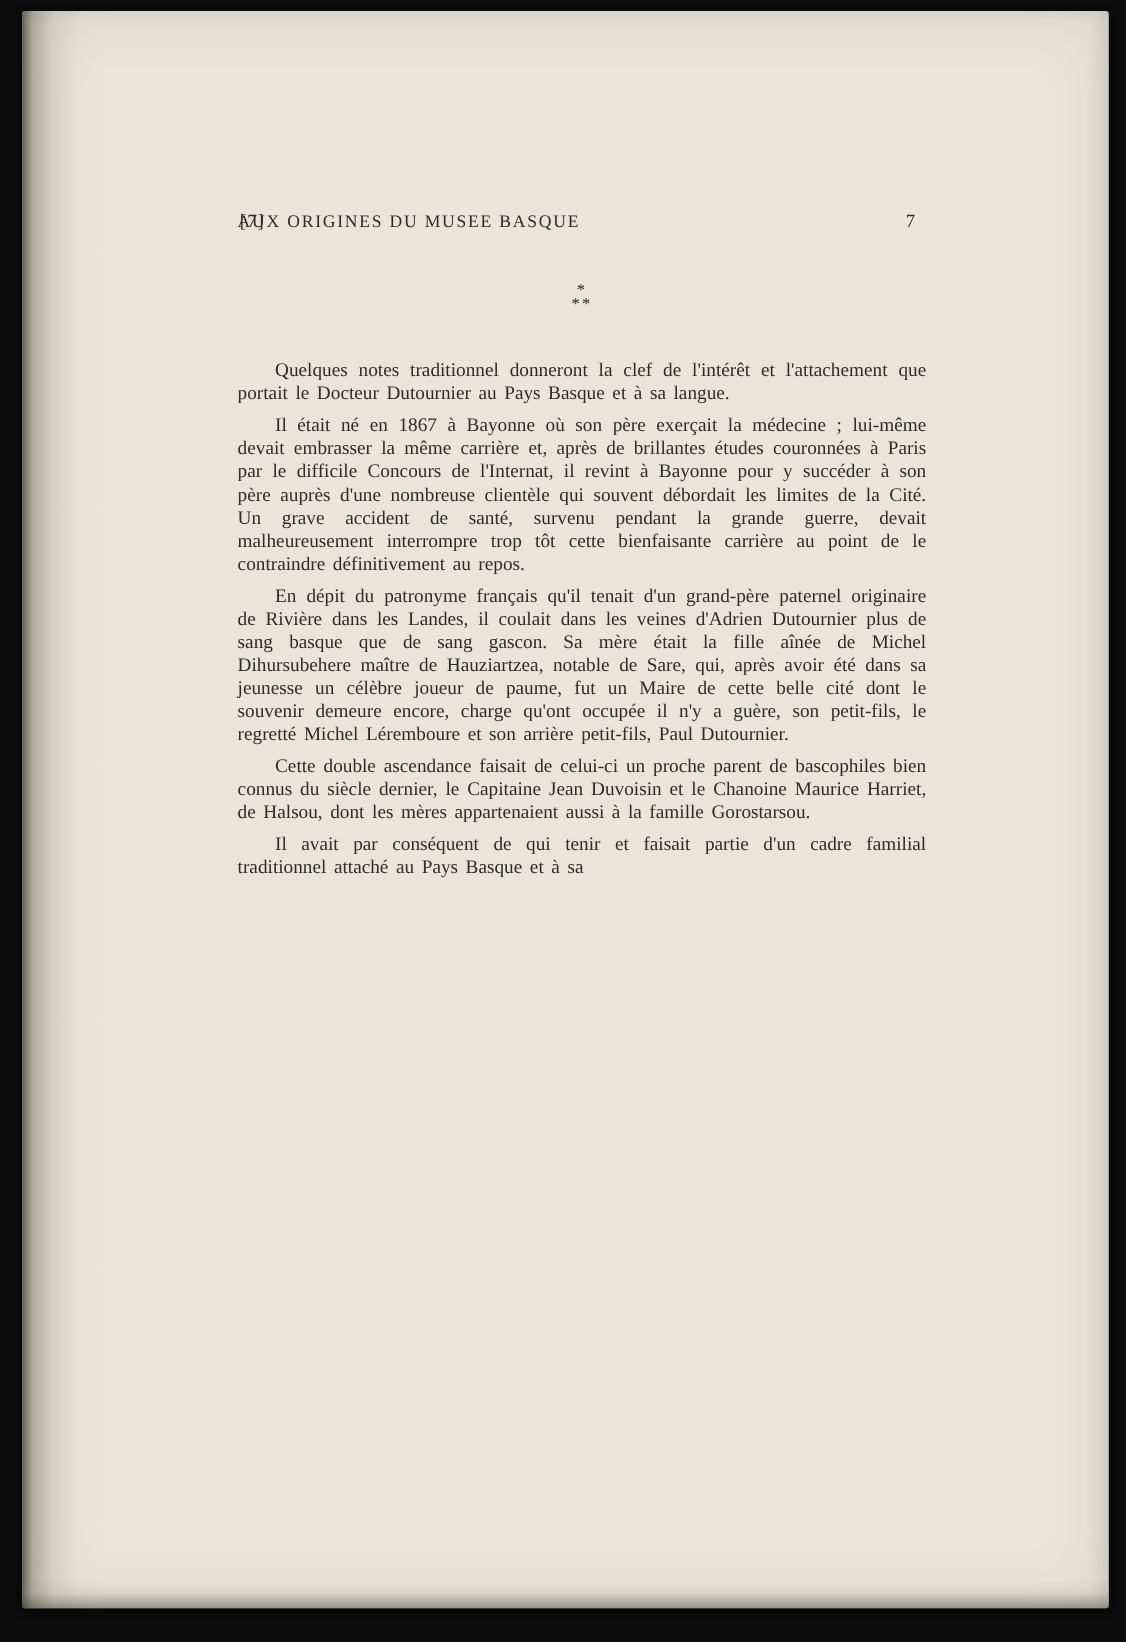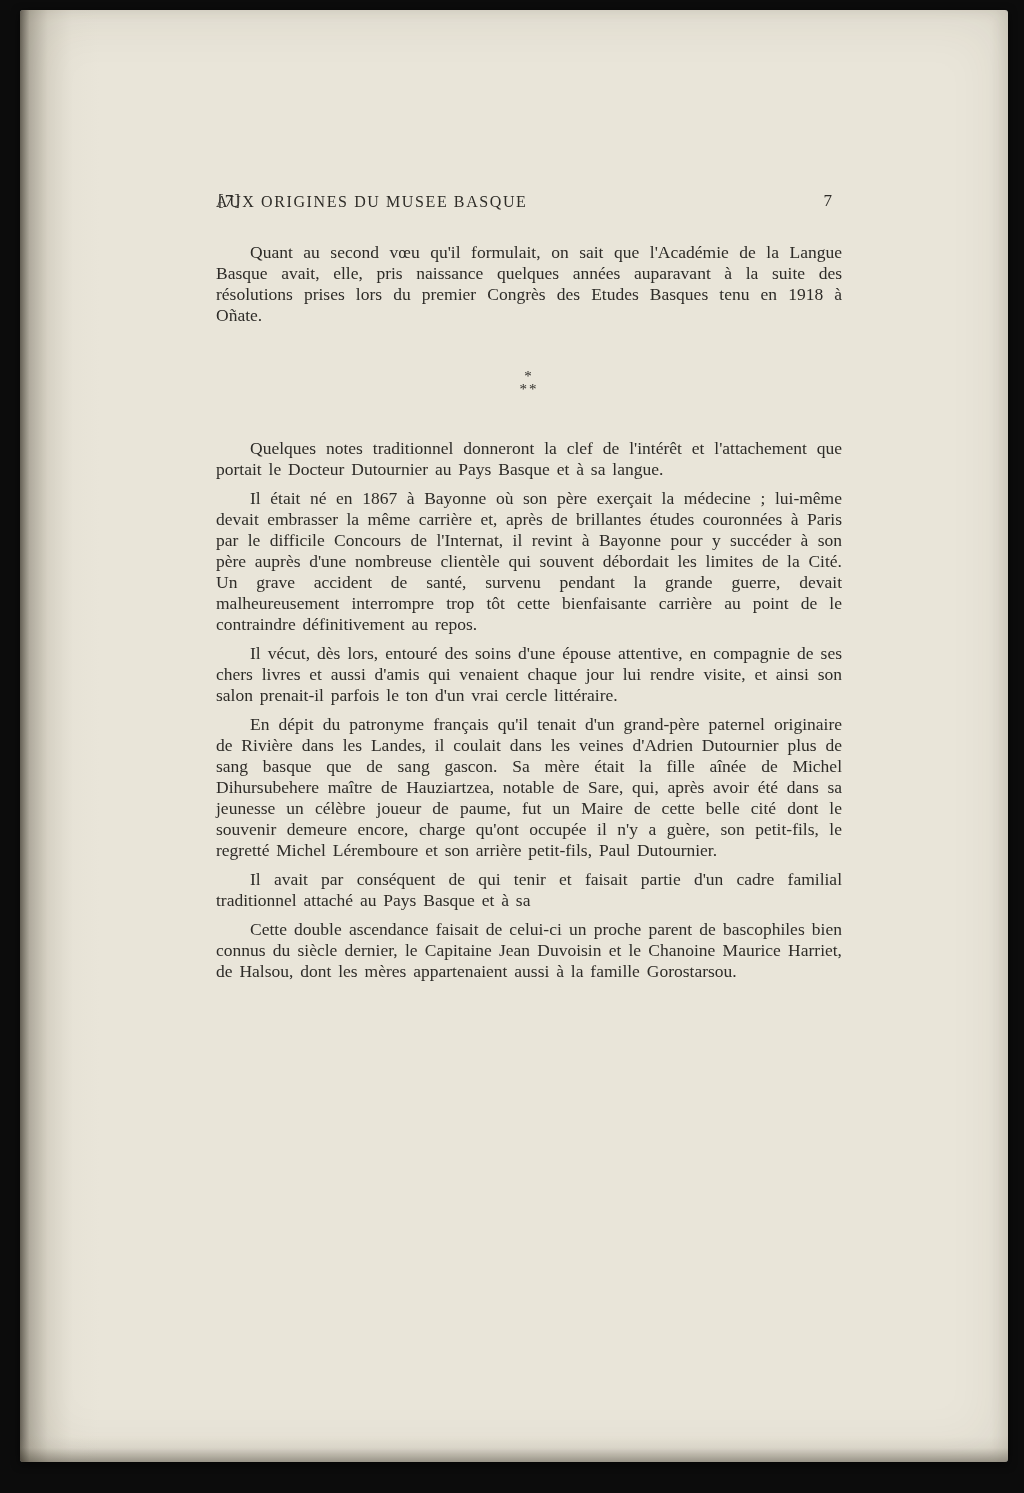--- a/index.html
+++ b/index.html
@@ -114,30 +114,28 @@
 
     <div class="content">
 
       <div class="page-header">
         <span class="bracket-number">[7]</span>
         <span class="running-title">AUX ORIGINES DU MUSEE BASQUE</span>
         <span class="page-number">7</span>
       </div>
 
       <div class="body-text">
-        <p>Quant au second vœu qu'il formulait, on sait que l'Académie de la Langue Basque avait, elle, pris naissance quelques années auparavant à la suite des résolutions prises lors du premier Congrès des Etudes Basques tenu en 1918 à Oñate.</p>
 
         <div class="separator">
           <div>*</div>
           <div>**</div>
         </div>
 
         <p>Quelques notes traditionnel donneront la clef de l'intérêt et l'attachement que portait le Docteur Dutournier au Pays Basque et à sa langue.</p>
         <p>Il était né en 1867 à Bayonne où son père exerçait la médecine ; lui-même devait embrasser la même carrière et, après de brillantes études couronnées à Paris par le difficile Concours de l'Internat, il revint à Bayonne pour y succéder à son père auprès d'une nombreuse clientèle qui souvent débordait les limites de la Cité. Un grave accident de santé, survenu pendant la grande guerre, devait malheureusement interrompre trop tôt cette bienfaisante carrière au point de le contraindre définitivement au repos.</p>
-        <p>Il vécut, dès lors, entouré des soins d'une épouse attentive, en compagnie de ses chers livres et aussi d'amis qui venaient chaque jour lui rendre visite, et ainsi son salon prenait-il parfois le ton d'un vrai cercle littéraire.</p>
         <p>En dépit du patronyme français qu'il tenait d'un grand-père paternel originaire de Rivière dans les Landes, il coulait dans les veines d'Adrien Dutournier plus de sang basque que de sang gascon. Sa mère était la fille aînée de Michel Dihursubehere maître de Hauziartzea, notable de Sare, qui, après avoir été dans sa jeunesse un célèbre joueur de paume, fut un Maire de cette belle cité dont le souvenir demeure encore, charge qu'ont occupée il n'y a guère, son petit-fils, le regretté Michel Léremboure et son arrière petit-fils, Paul Dutournier.</p>
+        <p>Cette double ascendance faisait de celui-ci un proche parent de bascophiles bien connus du siècle dernier, le Capitaine Jean Duvoisin et le Chanoine Maurice Harriet, de Halsou, dont les mères appartenaient aussi à la famille Gorostarsou.</p>
         <p>Il avait par conséquent de qui tenir et faisait partie d'un cadre familial traditionnel attaché au Pays Basque et à sa</p>
-        <p>Cette double ascendance faisait de celui-ci un proche parent de bascophiles bien connus du siècle dernier, le Capitaine Jean Duvoisin et le Chanoine Maurice Harriet, de Halsou, dont les mères appartenaient aussi à la famille Gorostarsou.</p>
       </div>
 
     </div>
   </div>
 </div>
 
 </body></html>

